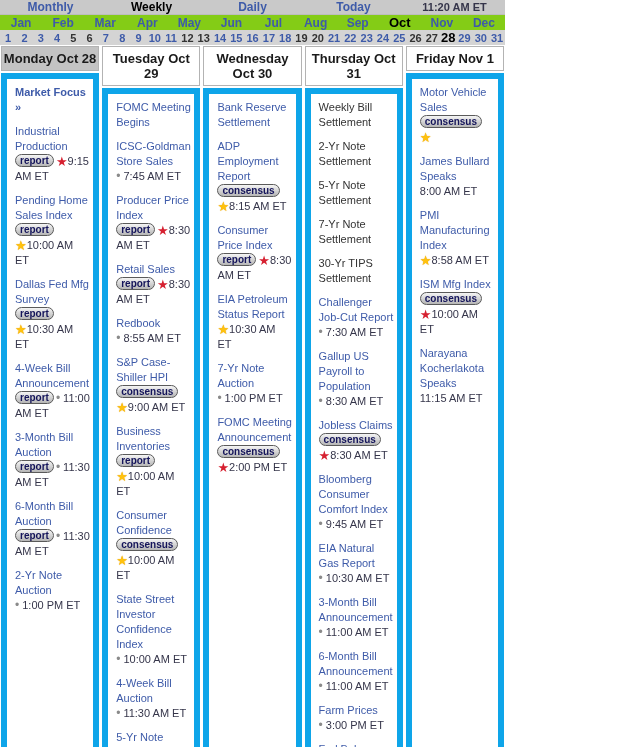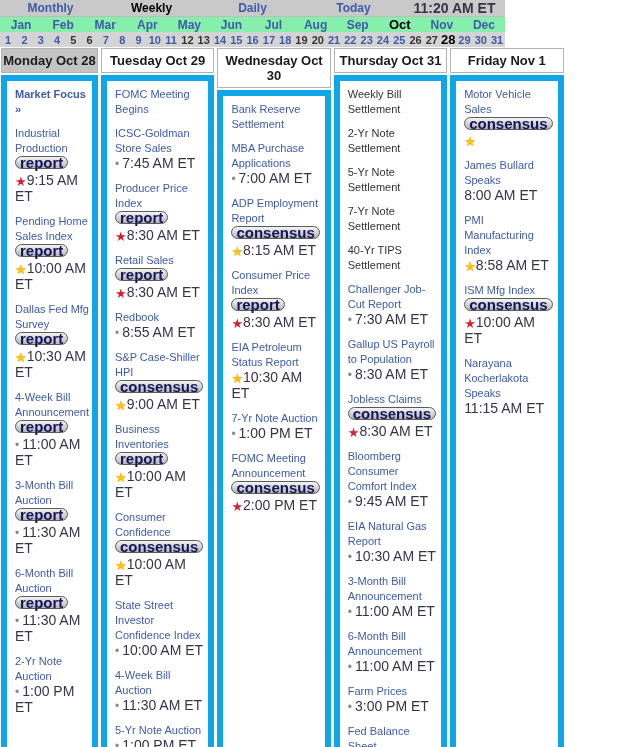--- a/index.html
+++ b/index.html
@@ -14,21 +14,21 @@
     height:24px;background:#c9c9c9;display:flex;align-items:center;
     border-bottom:1px solid #bdbdbd;
   }
   .nav-item{
     flex:1;text-align:center;font-size:12px;font-weight:bold;
     color:#3e5ba9;text-decoration:none;cursor:pointer;
   }
   .nav-item.active{color:#000;cursor:default;}
   .nav-item.time{cursor:default;}
   
-  .monthrow{height:25px;background:#86efac;display:flex;align-items:center;justify-content:center;}
+  .monthrow{height:25px;background:#84cc16;display:flex;align-items:center;justify-content:center;}
   .month{
     flex:1;text-align:center;font-size:12px;font-weight:bold;
     color:#3e5ba9;text-decoration:none;cursor:pointer;
   }
   .month.active{color:#000;font-size:13px;cursor:default;}
   
   .dayrow{height:24px;background:#d4d4d4;display:flex;align-items:center;}
   .day{
     flex:1;text-align:center;font-size:11px;font-weight:bold;
     color:#3e5ba9;text-decoration:none;cursor:pointer;
@@ -50,30 +50,30 @@
   .col-body{
     border:6px solid #0ea5e9;background:#fff;flex:1;
     padding:6px 3px 4px 8px;font-size:11px;line-height:15px;
   }
   .event{margin:0 0 9px 0;}
   .etitle{color:#3e5ba9;text-decoration:none;cursor:pointer;display:inline;}
   .etitle.focus{font-weight:bold;}
   .etitle.plain{color:#333;cursor:default;}
   .meta{color:#35354a;}
   .badge{
-    display:inline-block;font-size:15px;font-weight:bold;color:#14145a;
+    display:inline-block;font-size:10px;font-weight:bold;color:#14145a;
     background:linear-gradient(#f5f5f5,#b5b5b5);
     border:1px solid #5a5a5a;border-radius:8px;
     padding:0 4px;line-height:11px;vertical-align:1px;margin-right:2px;
   }
   .star{font-size:13px;vertical-align:-1px;}
   .star.red{color:#d62030;}
   .star.yellow{color:#ffc20e;text-shadow:0 0 1px #d98f00;}
   .bullet{color:#8a8a8a;font-size:12px;margin-right:3px;}
-  .time{font-size:14px;color:#35354a;}
+  .time{font-size:11px;color:#35354a;}
   
   .footer{
     display:grid;grid-template-columns:repeat(5,1fr);column-gap:3px;
     padding:3px 1px 1px 1px;background:#fff;
   }
   .settle{
     background:#c9c9c9;border:1px solid #bdbdbd;text-align:center;
     font-size:11px;color:#111;padding:4px 0 5px 0;line-height:14px;
   }
 </style>
@@ -162,36 +162,35 @@
           <div class="event"><a class="etitle">Consumer Confidence</a><div class="meta"><span class="badge">consensus</span><span class="star yellow">★</span><span class="time">10:00 AM ET</span></div></div>
           <div class="event"><a class="etitle">State Street Investor Confidence Index</a><div class="meta"><span class="bullet">•</span><span class="time">10:00 AM ET</span></div></div>
           <div class="event"><a class="etitle">4-Week Bill Auction</a><div class="meta"><span class="bullet">•</span><span class="time">11:30 AM ET</span></div></div>
           <div class="event"><a class="etitle">5-Yr Note Auction</a><div class="meta"><span class="bullet">•</span><span class="time">1:00 PM ET</span></div></div>
         </div>
       </div>
       <div class="col">
         <div class="col-header">Wednesday Oct 30</div>
         <div class="col-body">
           <div class="event"><a class="etitle">Bank Reserve Settlement</a></div>
-          <div class="event"><a class="etitle">MBA Purchase Applications</a><div class="meta"><span class="bullet">•</span><span class="time">7:00 AM ET</span></div></div>
           <div class="event"><a class="etitle">ADP Employment Report</a><div class="meta"><span class="badge">consensus</span><span class="star yellow">★</span><span class="time">8:15 AM ET</span></div></div>
           <div class="event"><a class="etitle">Consumer Price Index</a><div class="meta"><span class="badge">report</span><span class="star red">★</span><span class="time">8:30 AM ET</span></div></div>
           <div class="event"><a class="etitle">EIA Petroleum Status Report</a><div class="meta"><span class="star yellow">★</span><span class="time">10:30 AM ET</span></div></div>
           <div class="event"><a class="etitle">7-Yr Note Auction</a><div class="meta"><span class="bullet">•</span><span class="time">1:00 PM ET</span></div></div>
           <div class="event"><a class="etitle">FOMC Meeting Announcement</a><div class="meta"><span class="badge">consensus</span><span class="star red">★</span><span class="time">2:00 PM ET</span></div></div>
         </div>
       </div>
       <div class="col">
         <div class="col-header">Thursday Oct 31</div>
         <div class="col-body">
           <div class="event"><span class="etitle plain">Weekly Bill Settlement</span></div>
           <div class="event"><span class="etitle plain">2-Yr Note Settlement</span></div>
           <div class="event"><span class="etitle plain">5-Yr Note Settlement</span></div>
           <div class="event"><span class="etitle plain">7-Yr Note Settlement</span></div>
-          <div class="event"><span class="etitle plain">40-Yr TIPS Settlement</span></div>
+          <div class="event"><span class="etitle plain">30-Yr TIPS Settlement</span></div>
           <div class="event"><a class="etitle">Challenger Job-Cut Report</a><div class="meta"><span class="bullet">•</span><span class="time">7:30 AM ET</span></div></div>
           <div class="event"><a class="etitle">Gallup US Payroll to Population</a><div class="meta"><span class="bullet">•</span><span class="time">8:30 AM ET</span></div></div>
           <div class="event"><a class="etitle">Jobless Claims</a><div class="meta"><span class="badge">consensus</span><span class="star red">★</span><span class="time">8:30 AM ET</span></div></div>
           <div class="event"><a class="etitle">Bloomberg Consumer Comfort Index</a><div class="meta"><span class="bullet">•</span><span class="time">9:45 AM ET</span></div></div>
           <div class="event"><a class="etitle">EIA Natural Gas Report</a><div class="meta"><span class="bullet">•</span><span class="time">10:30 AM ET</span></div></div>
           <div class="event"><a class="etitle">3-Month Bill Announcement</a><div class="meta"><span class="bullet">•</span><span class="time">11:00 AM ET</span></div></div>
           <div class="event"><a class="etitle">6-Month Bill Announcement</a><div class="meta"><span class="bullet">•</span><span class="time">11:00 AM ET</span></div></div>
           <div class="event"><a class="etitle">Farm Prices</a><div class="meta"><span class="bullet">•</span><span class="time">3:00 PM ET</span></div></div>
           <div class="event"><a class="etitle">Fed Balance Sheet</a><div class="meta"><span class="bullet">•</span><span class="time">4:30 PM ET</span></div></div>
           <div class="event"><a class="etitle">Money Supply</a><div class="meta"><span class="bullet">•</span><span class="time">4:30 PM ET</span></div></div>

